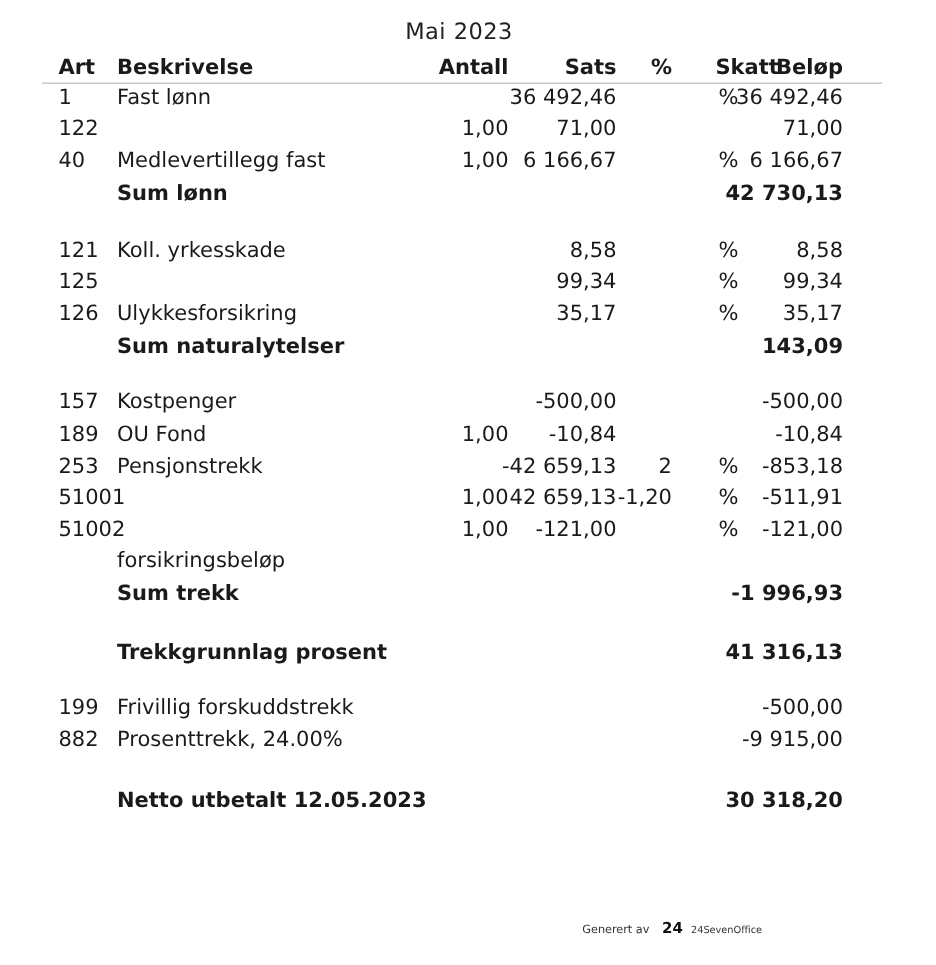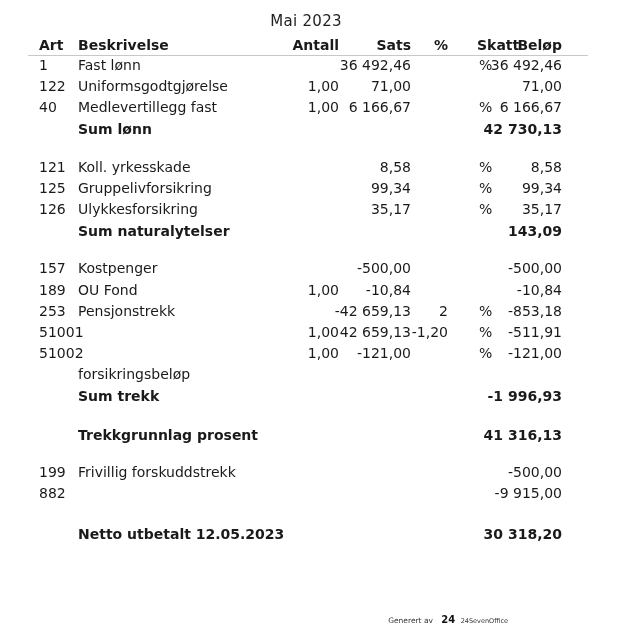--- a/index.html
+++ b/index.html
@@ -58,21 +58,20 @@
       <span class="c c-art">1</span>
       <span class="c c-desc">Fast lønn</span>
       <span class="c c-antall"></span>
       <span class="c c-sats">36 492,46</span>
       <span class="c c-pct"></span>
       <span class="c c-skatt-pct">%</span>
       <span class="c c-belop">36 492,46</span>
     </div>
     <div class="row" style="top: 76px;">
       <span class="c c-art">122</span>
-      <span class="c c-desc">Uniformsgodtgjørelse</span>
       <span class="c c-antall">1,00</span>
       <span class="c c-sats">71,00</span>
       <span class="c c-pct"></span>
       <span class="c c-skatt-pct"></span>
       <span class="c c-belop">71,00</span>
     </div>
     <div class="row" style="top: 97px;">
       <span class="c c-art">40</span>
       <span class="c c-desc">Medlevertillegg fast</span>
       <span class="c c-antall">1,00</span>
@@ -94,21 +93,20 @@
       <span class="c c-art">121</span>
       <span class="c c-desc">Koll. yrkesskade</span>
       <span class="c c-antall"></span>
       <span class="c c-sats">8,58</span>
       <span class="c c-pct"></span>
       <span class="c c-skatt-pct">%</span>
       <span class="c c-belop">8,58</span>
     </div>
     <div class="row" style="top: 178px;">
       <span class="c c-art">125</span>
-      <span class="c c-desc">Gruppelivforsikring</span>
       <span class="c c-antall"></span>
       <span class="c c-sats">99,34</span>
       <span class="c c-pct"></span>
       <span class="c c-skatt-pct">%</span>
       <span class="c c-belop">99,34</span>
     </div>
     <div class="row" style="top: 199px;">
       <span class="c c-art">126</span>
       <span class="c c-desc">Ulykkesforsikring</span>
       <span class="c c-antall"></span>
@@ -200,20 +198,21 @@
       <span class="c c-art">199</span>
       <span class="c c-desc">Frivillig forskuddstrekk</span>
       <span class="c c-antall"></span>
       <span class="c c-sats"></span>
       <span class="c c-pct"></span>
       <span class="c c-skatt-pct"></span>
       <span class="c c-belop">-500,00</span>
     </div>
     <div class="row" style="top: 483px;">
       <span class="c c-art">882</span>
+      <span class="c c-desc">Prosenttrekk, 24.00%</span>
       <span class="c c-antall"></span>
       <span class="c c-sats"></span>
       <span class="c c-pct"></span>
       <span class="c c-skatt-pct"></span>
       <span class="c c-belop">-9 915,00</span>
     </div>
     <div class="row sum" style="top: 524px;">
       <span class="c c-art"></span>
       <span class="c c-desc">Netto utbetalt 12.05.2023</span>
       <span class="c c-antall"></span>

